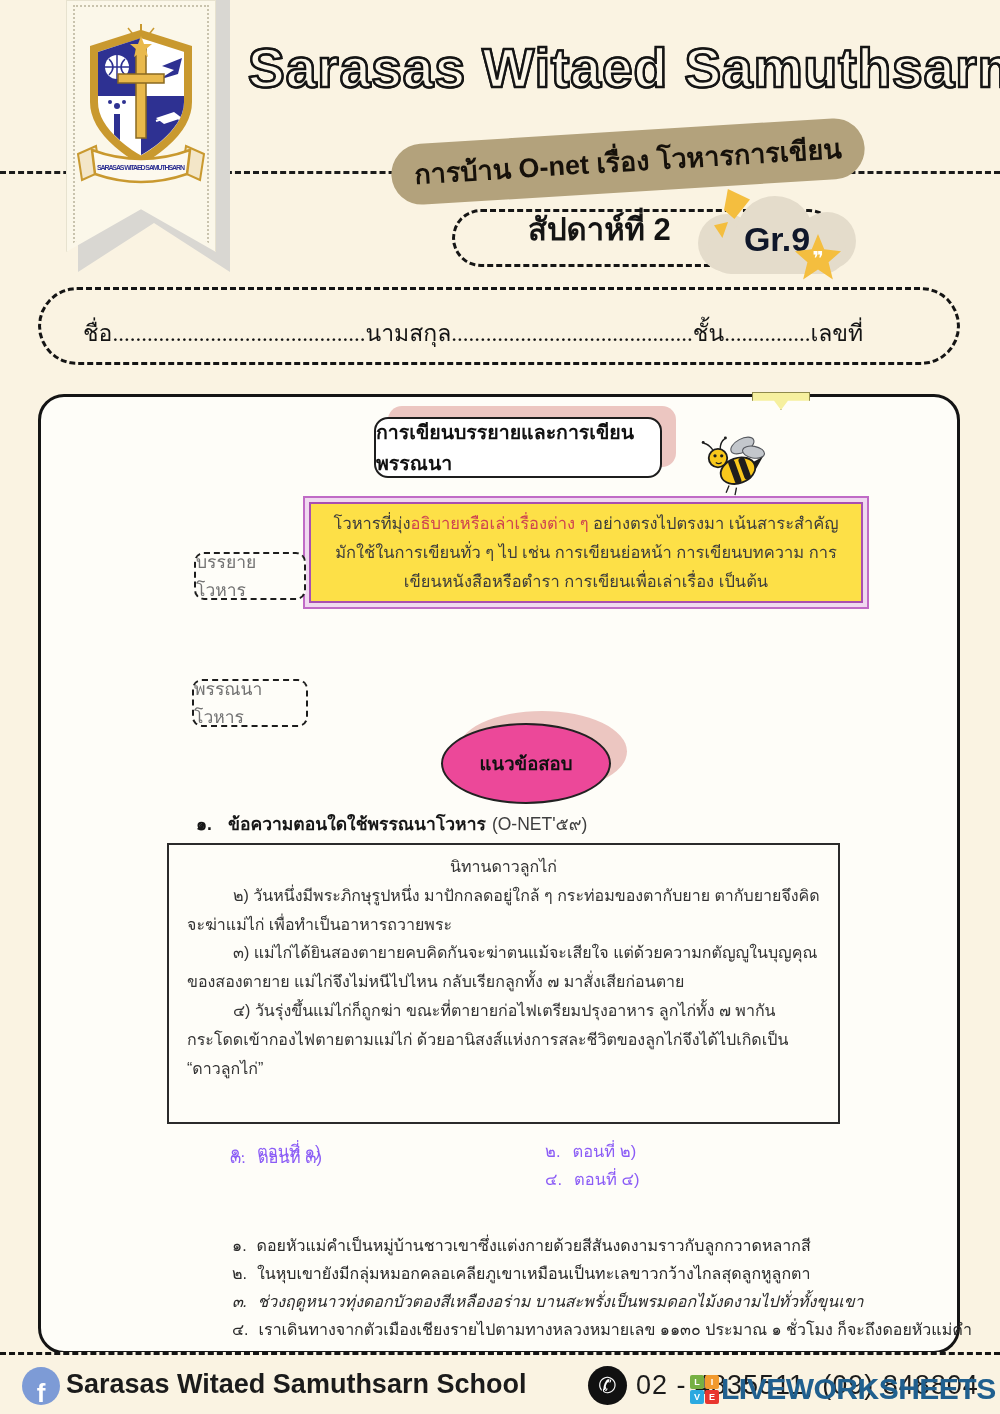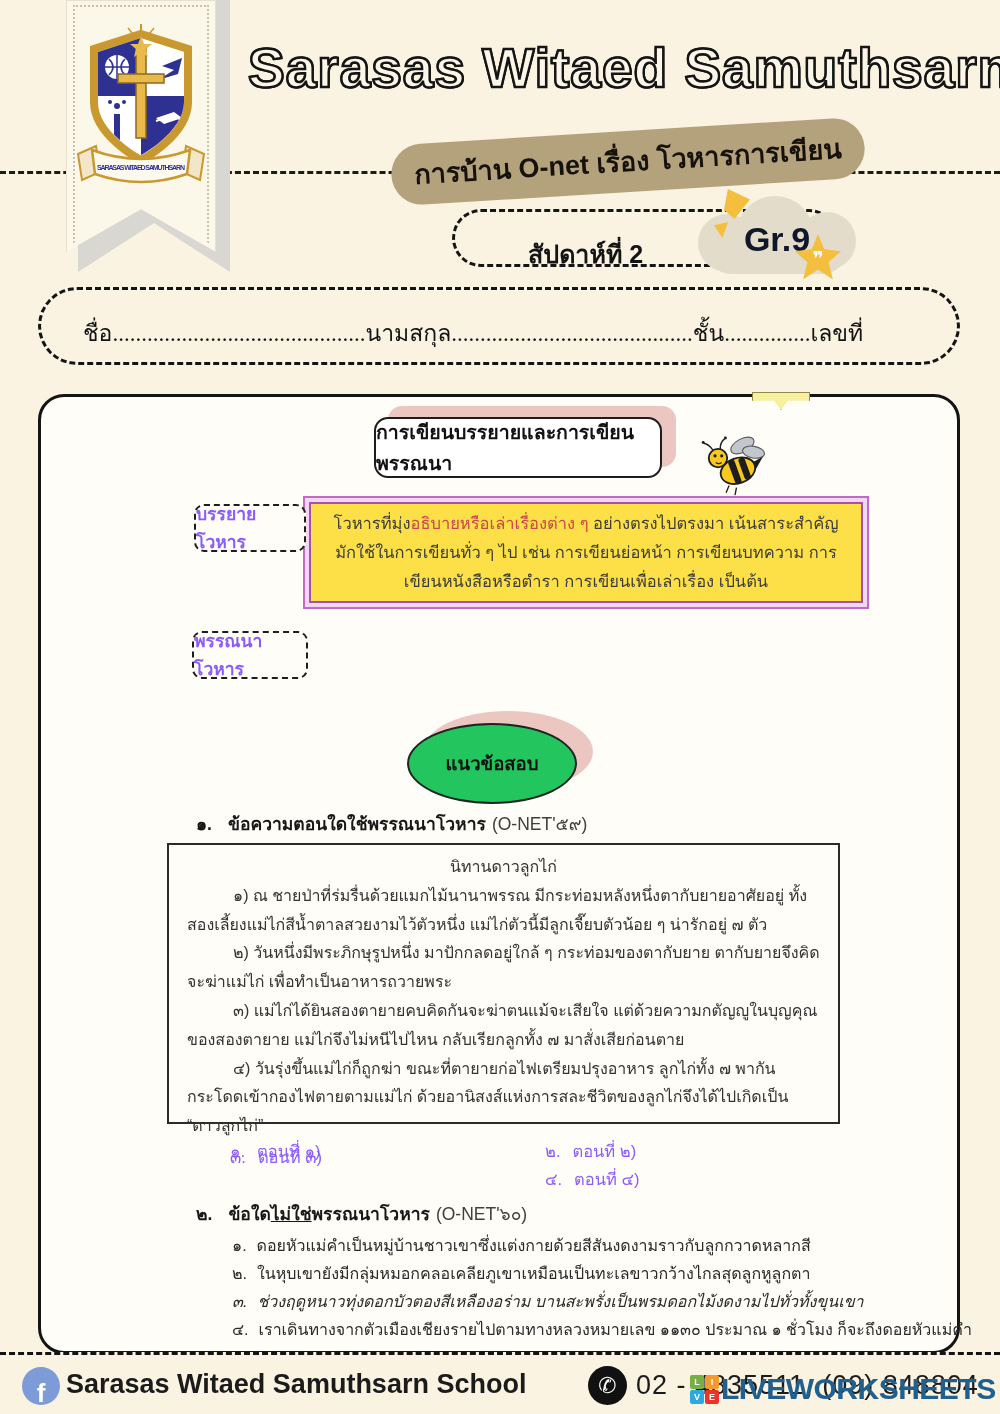--- a/index.html
+++ b/index.html
@@ -23,21 +23,21 @@
   .school-name { position:absolute; left:248px; top:36px; width:748px; white-space:nowrap;
     font-size:55px; font-weight:bold; letter-spacing:1px; color:#FBF6E8;
     -webkit-text-stroke:2.4px #151515;
     text-shadow:1px 1px 0 #151515,-1px -1px 0 #151515,1px -1px 0 #151515,-1px 1px 0 #151515; }
   .hw-banner { position:absolute; left:391px; top:131px; width:474px; height:61px;
     background:#B3A27C; border-radius:32px; transform:rotate(-3.5deg);
     display:flex; align-items:center; justify-content:center;
     font-size:27px; font-weight:bold; color:#16110a; }
   .week-box { position:absolute; left:452px; top:209px; width:386px; height:58px;
     border:3.5px dashed #151515; border-radius:29px; }
-  .week-label { position:absolute; left:528px; top:234px; font-size:25px; font-weight:bold; color:#141414; }
+  .week-label { position:absolute; left:528px; top:204px; font-size:31px; font-weight:bold; color:#141414; }
   .cloud { position:absolute; left:698px; top:196px; width:158px; height:86px; }
   .cloud i { position:absolute; background:#E4DCCB; border-radius:50%; }
   .cloud .c1 { left:0; top:18px; width:58px; height:58px; }
   .cloud .c2 { left:38px; top:0; width:78px; height:78px; }
   .cloud .c3 { left:100px; top:16px; width:58px; height:58px; }
   .cloud .c4 { left:10px; top:32px; width:138px; height:46px; border-radius:23px; }
   .grade-label { position:absolute; left:0; right:0; top:24px; text-align:center;
     font-size:34px; font-weight:600; color:#0f172a; z-index:2; }
   .spark { position:absolute; background:#F4BE3F; }
   .spark1 { left:724px; top:189px; width:26px; height:30px;
@@ -62,35 +62,35 @@
     background:#F6F09F; border:1.5px solid #8f8a4c; z-index:4;
     clip-path:polygon(0 0,100% 0,100% 48%,62% 48%,50% 100%,38% 48%,0 48%); }
   .title-box { position:absolute; left:374px; top:417px; width:288px; height:61px;
     background:#fff; border:2.5px solid #1d1d1d; border-radius:14px;
     box-shadow:14px -11px 0 0 #ECC6C1;
     display:flex; align-items:center; justify-content:center;
     font-size:19.5px; font-weight:bold; color:#111; z-index:2; }
   .bee { position:absolute; left:698px; top:430px; width:74px; height:68px; }
   .def-label { position:absolute; background:#FEFDF8; border:2.5px dashed #1d1d1d; border-radius:10px;
     display:flex; align-items:center; justify-content:center;
-    font-size:17.5px; font-weight:bold; color:#8b5cf6; z-index:2; }
+    font-size:17.5px; font-weight:normal; color:#737373; z-index:2;margin-top:48px; }
   .label1 { left:194px; top:504px; width:112px; height:48px; }
   .label2 { left:192px; top:631px; width:116px; height:48px; }
   .def-outer { position:absolute; padding:4px; }
   .def-inner { height:100%; background:#fde047; padding:5px 12px;
     font-size:16.5px; line-height:1.75; color:#3C3C3C;text-align:center; }
   .purple-box { left:303px; top:496px; width:566px; height:113px;
     background:#F0D9F0; border:2px solid #C06BC6; }
   .purple-box .def-inner { border:2px solid #A94FB0; }
   .green-box { left:303px; top:626px; width:566px; height:81px;
     background:#D9ECD2; border:2px solid #66AB64; }
   .green-box .def-inner { border:2px solid #4F9A50; }
   .hl { color:#CE4350; }
-  .exam-oval { position:absolute; left:407px; top:723px; width:170px; height:81px;
-    background:#22c55e; border:2.5px solid #222; border-radius:50%;
+  .exam-oval { position:absolute; left:441px; top:723px; width:170px; height:81px;
+    background:#ec4899; border:2.5px solid #222; border-radius:50%;
     box-shadow:16px -12px 0 0 #ECC6C1;
     display:flex; align-items:center; justify-content:center;
     font-size:18.5px; font-weight:bold; color:#111; }
   .q-header { position:absolute; left:196px; font-size:17.5px; font-weight:bold; color:#171717; }
   .q1-header { top:810px; }
   .q2-header { top:1200px; }
   .q-num { display:inline-block; margin-right:16px; }
   .q-src { font-weight:normal; color:#3f3f3f; margin-left:6px; }
   .u { text-decoration:underline; }
   .story-box { position:absolute; left:167px; top:843px; width:673px; height:281px;
@@ -233,42 +233,38 @@
   <div class="def-label label2">พรรณนาโวหาร</div>
 
   <div class="exam-oval">แนวข้อสอบ</div>
 
   <div class="q-header q1-header">
     <span class="q-num">๑.</span><span>ข้อความตอนใดใช้พรรณนาโวหาร</span><span class="q-src">(O-NET'๕๙)</span>
   </div>
 
   <div class="story-box">
     <div class="story-title">นิทานดาวลูกไก่</div>
-    <p>๑) ณ ชายป่าที่ร่มรื่นด้วยแมกไม้นานาพรรณ มีกระท่อมหลังหนึ่งตากับยายอาศัยอยู่ ทั้งสองเลี้ยงแม่ไก่สีน้ำตาลสวยงามไว้ตัวหนึ่ง แม่ไก่ตัวนี้มีลูกเจี๊ยบตัวน้อย ๆ น่ารักอยู่ ๗ ตัว</p>
     <p>๒) วันหนึ่งมีพระภิกษุรูปหนึ่ง มาปักกลดอยู่ใกล้ ๆ กระท่อมของตากับยาย ตากับยายจึงคิดจะฆ่าแม่ไก่ เพื่อทำเป็นอาหารถวายพระ</p>
     <p>๓) แม่ไก่ได้ยินสองตายายคบคิดกันจะฆ่าตนแม้จะเสียใจ แต่ด้วยความกตัญญูในบุญคุณของสองตายาย แม่ไก่จึงไม่หนีไปไหน กลับเรียกลูกทั้ง ๗ มาสั่งเสียก่อนตาย</p>
     <p>๔) วันรุ่งขึ้นแม่ไก่ก็ถูกฆ่า ขณะที่ตายายก่อไฟเตรียมปรุงอาหาร ลูกไก่ทั้ง ๗ พากันกระโดดเข้ากองไฟตายตามแม่ไก่ ด้วยอานิสงส์แห่งการสละชีวิตของลูกไก่จึงได้ไปเกิดเป็น “ดาวลูกไก่”</p>
   </div>
 
   <div class="choice" style="left:230px; top:1138px;">
     <span class="c-num">๑.</span><span>ตอนที่ ๑)</span>
   </div>
   <div class="choice" style="left:545px; top:1138px;">
     <span class="c-num">๒.</span><span>ตอนที่ ๒)</span>
   </div>
   <div class="choice" style="left:230px; top:1144px;text-align:center;">
     <span class="c-num">๓.</span><span>ตอนที่ ๓)</span>
   </div>
   <div class="choice" style="left:545px; top:1166px;">
     <span class="c-num">๔.</span><span>ตอนที่ ๔)</span>
   </div>
 
-  <div class="q-header q2-header">
-    <span class="q-num">๒.</span><span>ข้อใด</span><span class="u">ไม่ใช่</span><span>พรรณนาโวหาร</span><span class="q-src">(O-NET'๖๐)</span>
-  </div>
 
   <div class="q2-choice" style="top:1233px;">
     <span class="c-num">๑.</span><span>ดอยหัวแม่คำเป็นหมู่บ้านชาวเขาซึ่งแต่งกายด้วยสีสันงดงามราวกับลูกกวาดหลากสี</span>
   </div>
   <div class="q2-choice" style="top:1261px;">
     <span class="c-num">๒.</span><span>ในหุบเขายังมีกลุ่มหมอกคลอเคลียภูเขาเหมือนเป็นทะเลขาวกว้างไกลสุดลูกหูลูกตา</span>
   </div>
   <div class="q2-choice" style="top:1289px;font-style:italic;">
     <span class="c-num">๓.</span><span>ช่วงฤดูหนาวทุ่งดอกบัวตองสีเหลืองอร่าม บานสะพรั่งเป็นพรมดอกไม้งดงามไปทั่วทั้งขุนเขา</span>
   </div>

